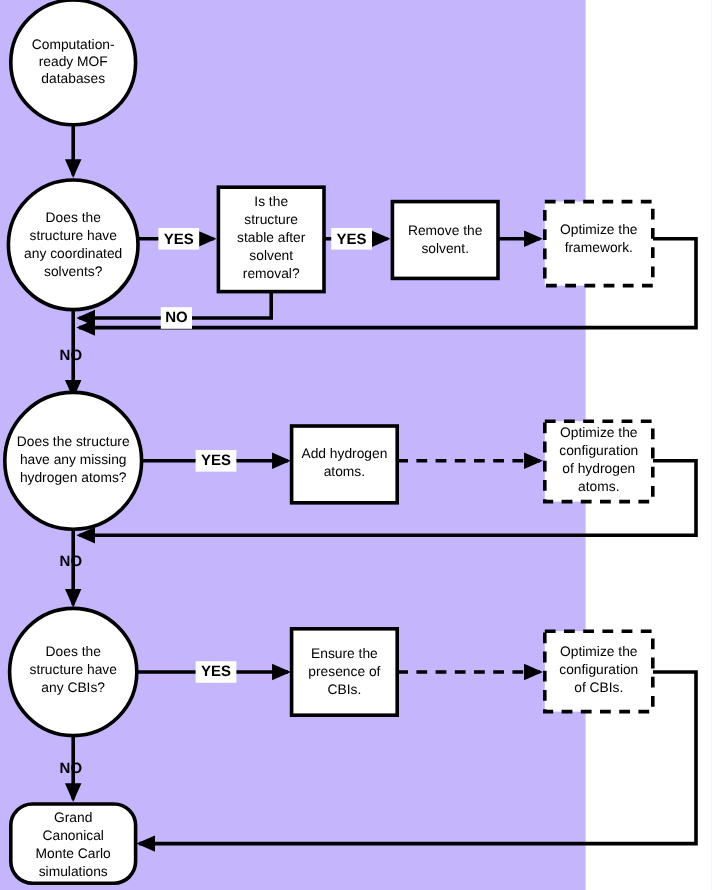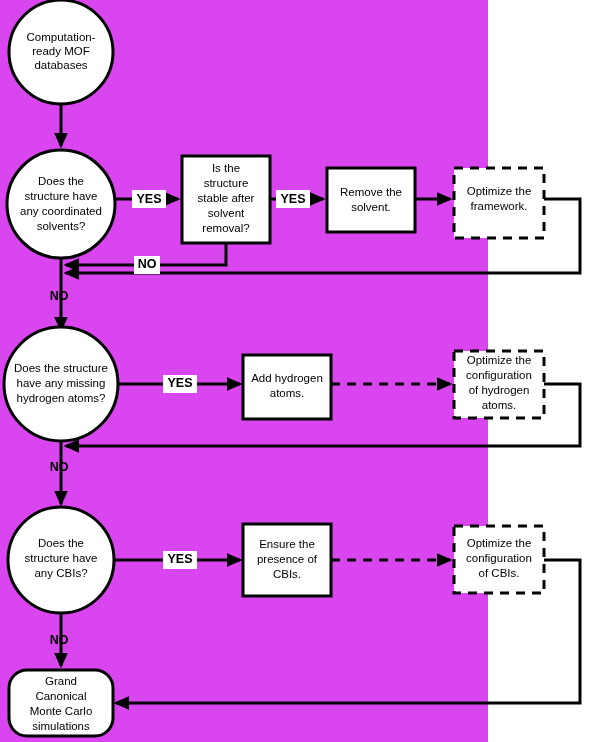--- a/index.html
+++ b/index.html
@@ -4,21 +4,21 @@
 <style>
   html, body {
     margin: 0;
     padding: 0;
     background: #ffffff;
   }
   #flowchart-root {
     position: relative;
     width: 488px;
     height: 742px;
-    background: #d946ef;
+    background: #c4b5fd;
     font-family: "Liberation Sans", sans-serif;
   }
   svg#flow-svg {
     display: block;
     width: 593px;
     height: 742px;
   }
   .node-shape {
     fill: #ffffff;
     stroke: #000000;

